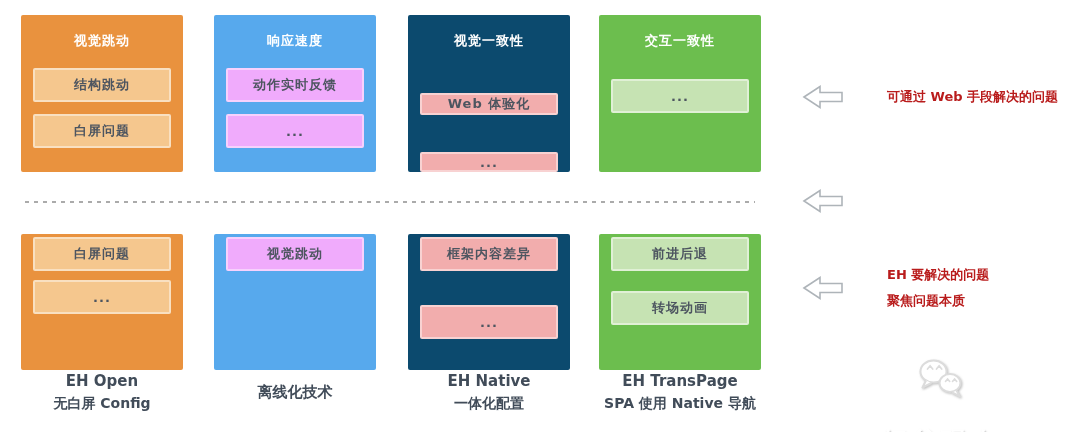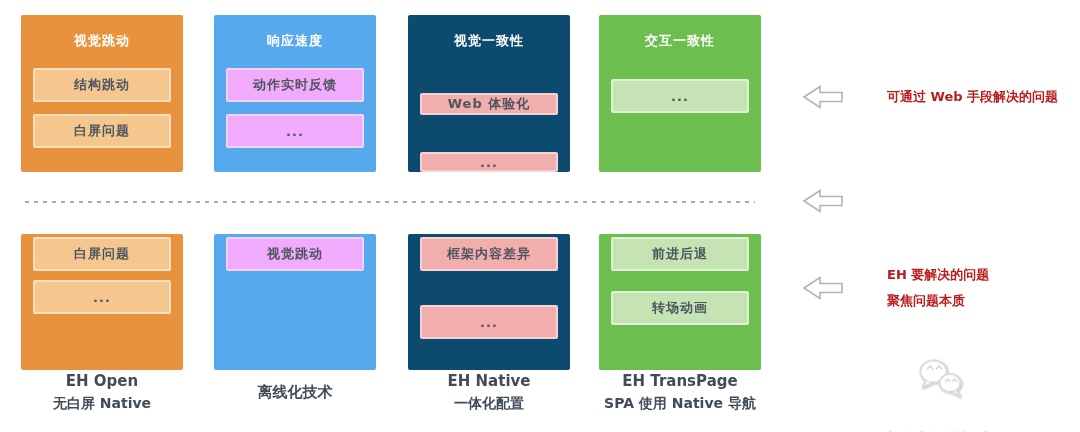--- a/index.html
+++ b/index.html
@@ -90,21 +90,21 @@
     <div class="itm">...</div>
   </div>
 
   <div class="box bot col3" style="left:599px">
     <div class="itm">前进后退</div>
     <div class="itm">转场动画</div>
   </div>
 
   <div class="lbl" style="left:6px">
     <div class="lbl-t">EH Open</div>
-    <div class="lbl-s">无白屏 Native</div>
+    <div class="lbl-s">无白屏 Config</div>
   </div>
   <div class="lbl" style="left:199px">
     <div class="lbl-t">离线化技术</div>
   </div>
   <div class="lbl" style="left:393px">
     <div class="lbl-t">EH Native</div>
     <div class="lbl-s">一体化配置</div>
   </div>
   <div class="lbl" style="left:584px">
     <div class="lbl-t">EH TransPage</div>

